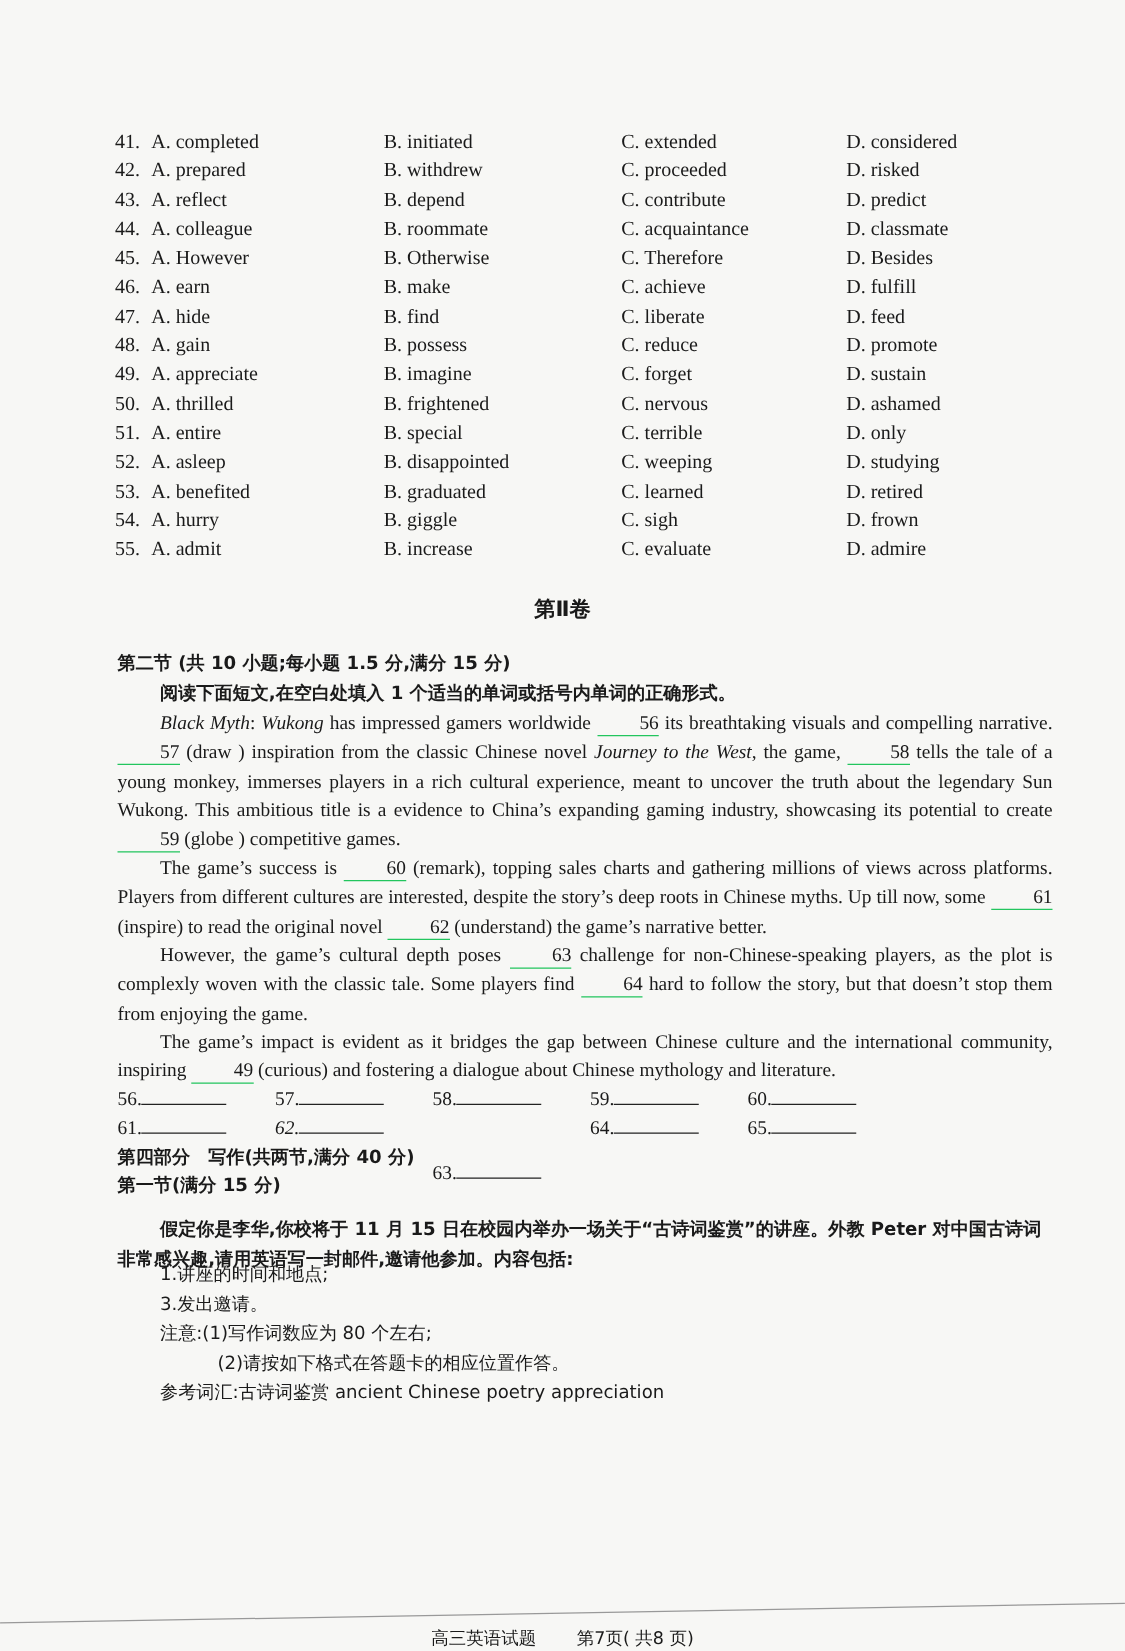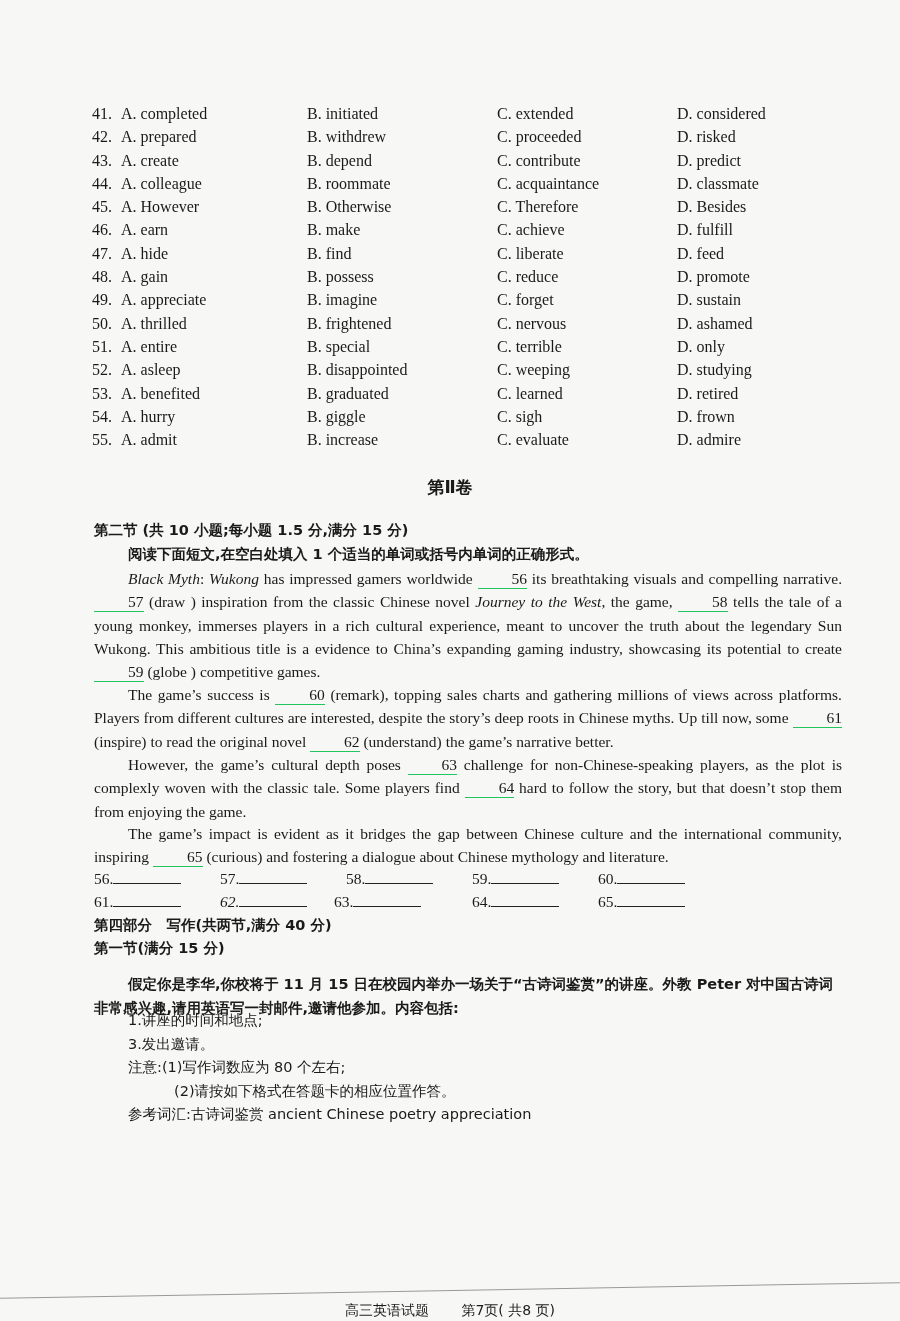--- a/index.html
+++ b/index.html
@@ -42,21 +42,21 @@
     </div>
     <div class="crow">
       <span class="c-num">42.</span>
       <span class="c-a">A. prepared</span>
       <span class="c-b">B. withdrew</span>
       <span class="c-c">C. proceeded</span>
       <span class="c-d">D. risked</span>
     </div>
     <div class="crow">
       <span class="c-num">43.</span>
-      <span class="c-a">A. create</span>
+      <span class="c-a">A. reflect</span>
       <span class="c-b">B. depend</span>
       <span class="c-c">C. contribute</span>
       <span class="c-d">D. predict</span>
     </div>
     <div class="crow">
       <span class="c-num">44.</span>
       <span class="c-a">A. colleague</span>
       <span class="c-b">B. roommate</span>
       <span class="c-c">C. acquaintance</span>
       <span class="c-d">D. classmate</span>
@@ -151,35 +151,35 @@
 
 <div class="para indent" style="top:683px;">
   <span>The game’s success is </span><span class="blank">60</span><span> (remark), topping sales charts and gathering millions of views across platforms. Players from different cultures are interested, despite the story’s deep roots in Chinese myths. Up till now, some </span><span class="blank">61</span><span> (inspire) to read the original novel </span><span class="blank">62</span><span> (understand) the game’s narrative better.</span>
 </div>
 
 <div class="para indent" style="top:753px;">
   <span>However, the game’s cultural depth poses </span><span class="blank">63</span><span> challenge for non-Chinese-speaking players, as the plot is complexly woven with the classic tale. Some players find </span><span class="blank">64</span><span> hard to follow the story, but that doesn’t stop them from enjoying the game.</span>
 </div>
 
 <div class="para indent" style="top:822px;">
-  <span>The game’s impact is evident as it bridges the gap between Chinese culture and the international community, inspiring </span><span class="blank">65</span><span> (curious) and fostering a dialogue about Chinese mythology and literature.</span>
+  <span>The game’s impact is evident as it bridges the gap between Chinese culture and the international community, inspiring </span><span class="blank">49</span><span> (curious) and fostering a dialogue about Chinese mythology and literature.</span>
 </div>
 
 <div class="ans" style="top:869px;" id="answers">
     <div class="ans-row">
       <span style="left: -36px;"><span style="position: static;">56.</span><span class="ans-line" style="position: static;"></span></span>
       <span style="left: 90px;"><span style="position: static;">57.</span><span class="ans-line" style="position: static;"></span></span>
       <span style="left: 216px;"><span style="position: static;">58.</span><span class="ans-line" style="position: static;"></span></span>
       <span style="left: 342px;"><span style="position: static;">59.</span><span class="ans-line" style="position: static;"></span></span>
       <span style="left: 468px;"><span style="position: static;">60.</span><span class="ans-line" style="position: static;"></span></span>
     </div>
     <div class="ans-row">
       <span style="left: -36px;"><span style="position: static;">61.</span><span class="ans-line" style="position: static;"></span></span>
       <span style="left: 90px; font-style: italic;"><span style="position: static;">62.</span><span class="ans-line" style="position: static;"></span></span>
-      <span style="left: 204px;"><span style="position: static;">63.</span><span class="ans-line" style="position: static;"></span></span>
+      <span style="left: 216px; margin-top: 36px;"><span style="position: static;">63.</span><span class="ans-line" style="position: static;"></span></span>
       <span style="left: 342px;"><span style="position: static;">64.</span><span class="ans-line" style="position: static;"></span></span>
       <span style="left: 468px;"><span style="position: static;">65.</span><span class="ans-line" style="position: static;"></span></span>
     </div>
   </div>
 
 <div class="sec" style="top:916px;">第四部分　写作(共两节,满分 40 分)</div>
 <div class="sec" style="top:939px;">第一节(满分 15 分)</div>
 
 <div class="task" style="top:973px; text-indent:34px;font-weight:bold;">假定你是李华,你校将于 11 月 15 日在校园内举办一场关于“古诗词鉴赏”的讲座。外教 Peter 对中国古诗词非常感兴趣,请用英语写一封邮件,邀请他参加。内容包括:</div>
 

